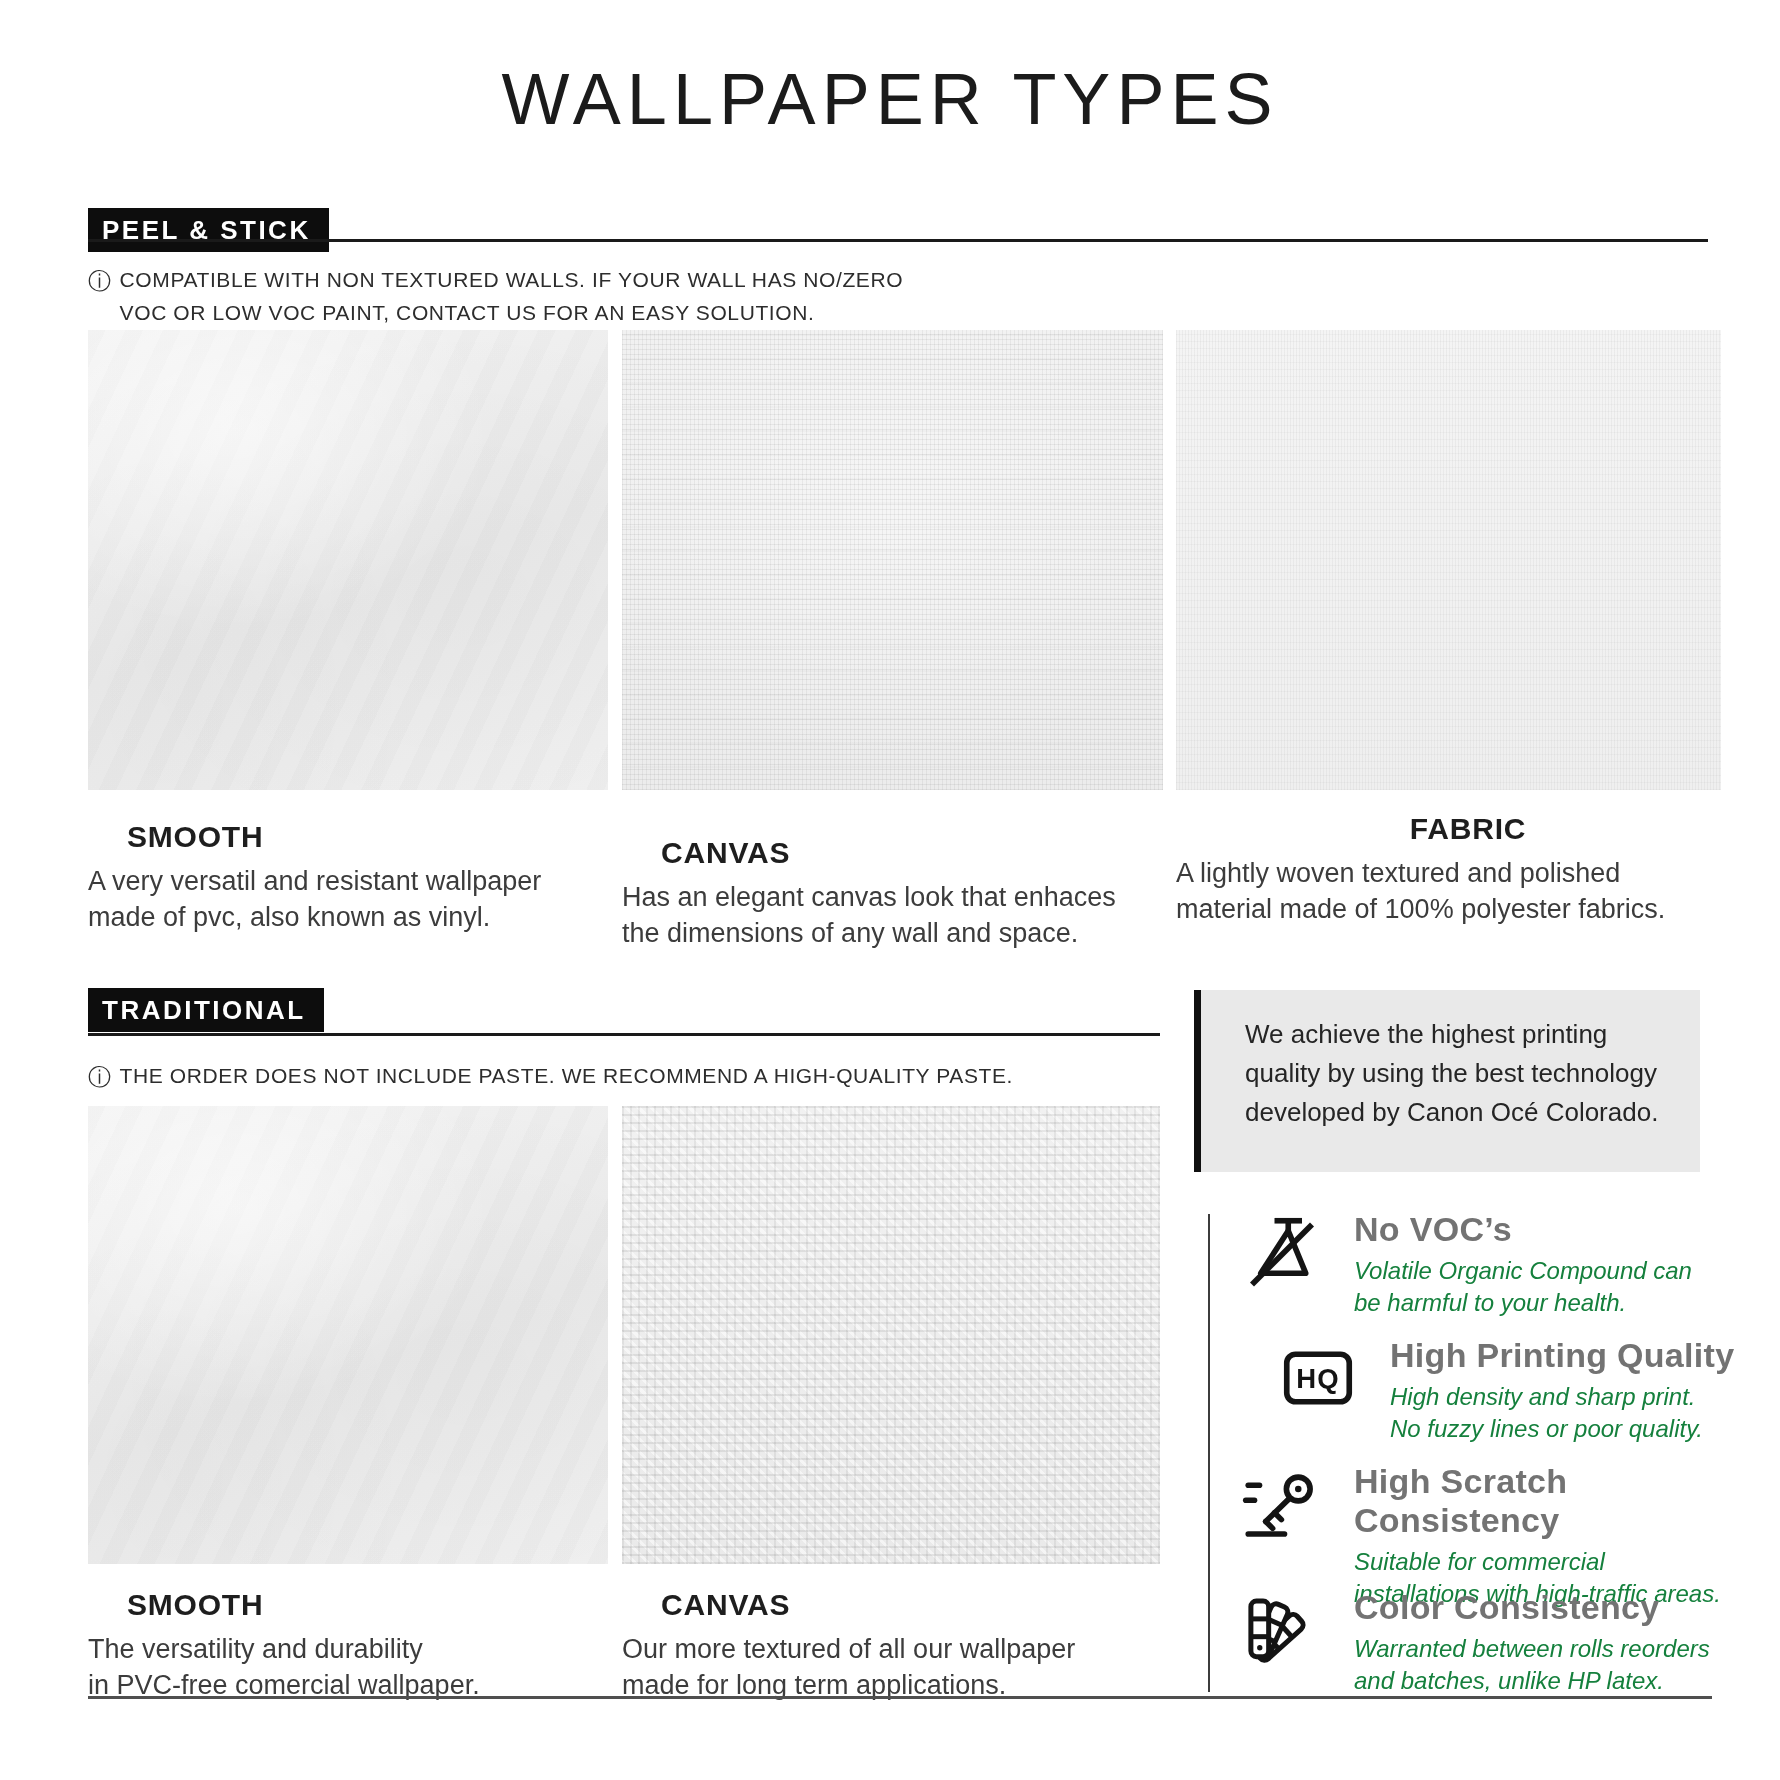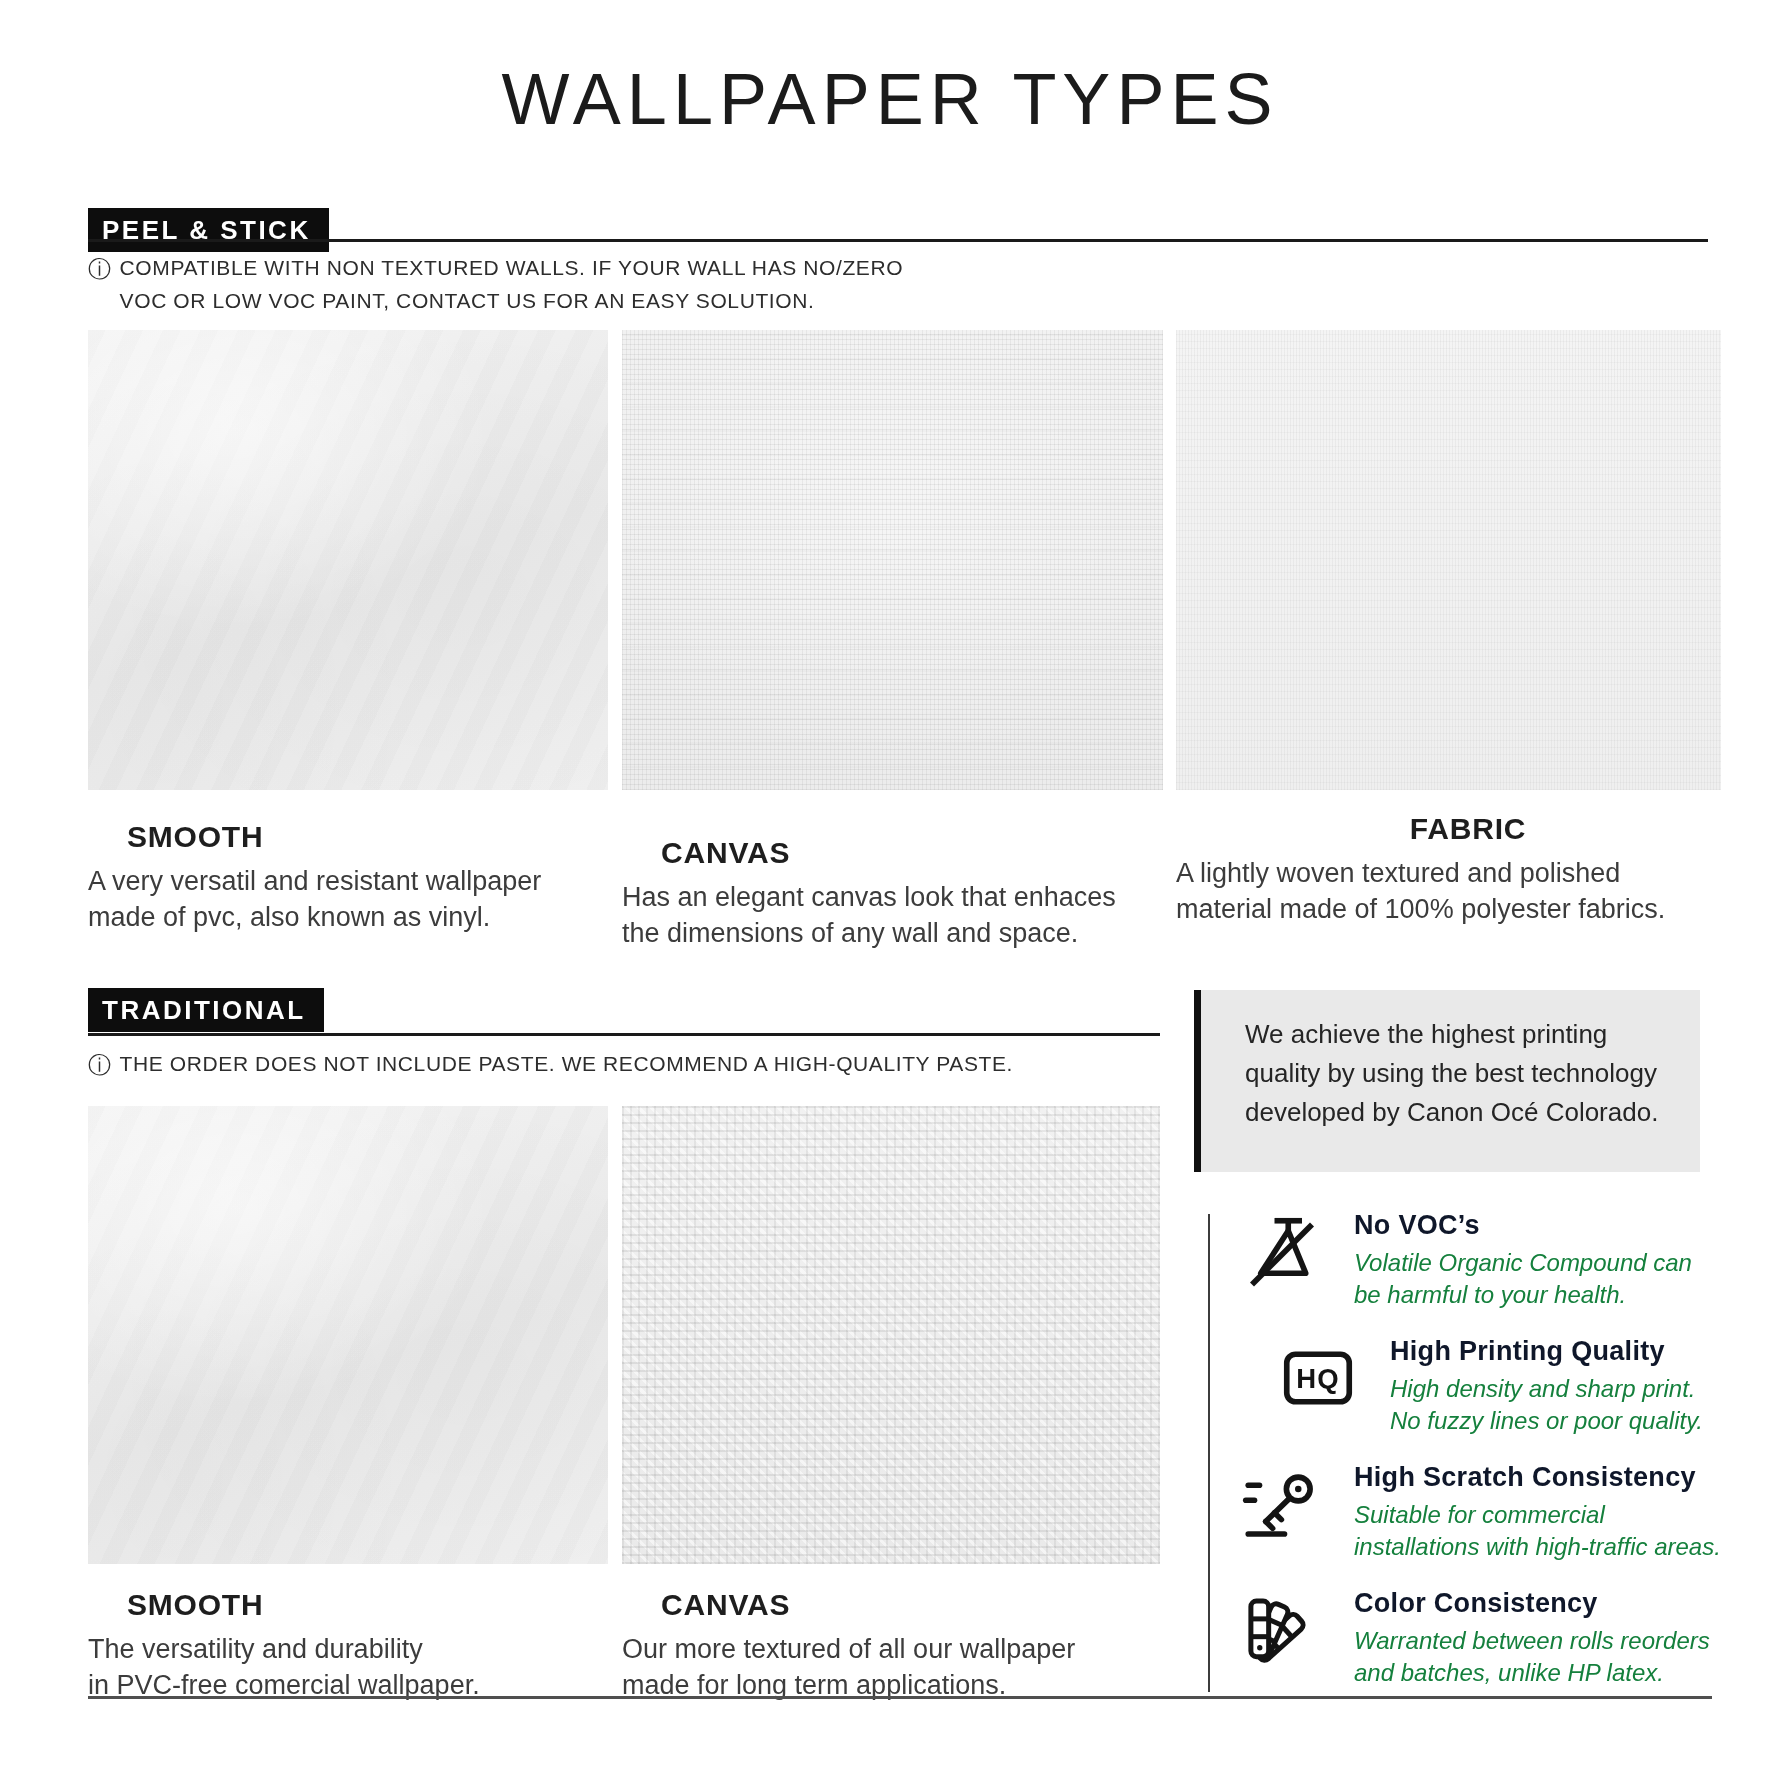--- a/index.html
+++ b/index.html
@@ -31,20 +31,21 @@
   .tag-trad{left:88px;top:988px;}
   .rule{position:absolute;background:#1a1a1a;height:3px;}
   .rule-ps{left:88px;top:239px;width:1620px;}
   .rule-trad{left:88px;top:1033px;width:1072px;}
   .rule-bottom{left:88px;top:1696px;width:1624px;height:3px;background:#4f4f4f;}
   
   .info{
     position:absolute;
     font-size:21px;letter-spacing:.6px;color:#2d2d2d;
     line-height:1.55;
+    margin-top:12px;
   }
   .info-ps{left:88px;top:252px;}
   .info-trad{left:88px;top:1048px;}
   .info .info-glyph{
     display:inline-block;vertical-align:top;
     font-size:23px;margin-right:8px;color:#2d2d2d;
   }
   .info .info-text{display:inline-block;vertical-align:top;white-space:pre-line;}
   
   .card{position:absolute;}
@@ -114,21 +115,21 @@
     content:"";position:absolute;left:0;top:4px;width:2px;height:478px;background:#3c3c3c;
   }
   .feature{position:absolute;left:0;width:100%;}
   .f1{top:0;}
   .f2{top:126px;margin-left:36px;}
   .f3{top:252px;}
   .f4{top:378px;}
   .f-icon{position:absolute;left:34px;top:2px;width:80px;height:80px;}
   .f-icon svg{width:100%;height:100%;}
   .f-text{margin-left:146px;width:400px;}
-  .f-title{font-size:27px;font-weight:700;color:#0f172a;letter-spacing:.3px;}
+  .f-title{font-size:34px;font-weight:700;color:#737373;letter-spacing:.3px;}
   .f-desc{font-size:24px;color:#15803d;line-height:1.35;margin-top:6px;white-space:pre-line;font-style:italic;}
 </style>
 </head>
 <body>
 
 <div class="page">
 
   <h1 class="title">WALLPAPER TYPES</h1>
 
   <div class="tag tag-ps">

